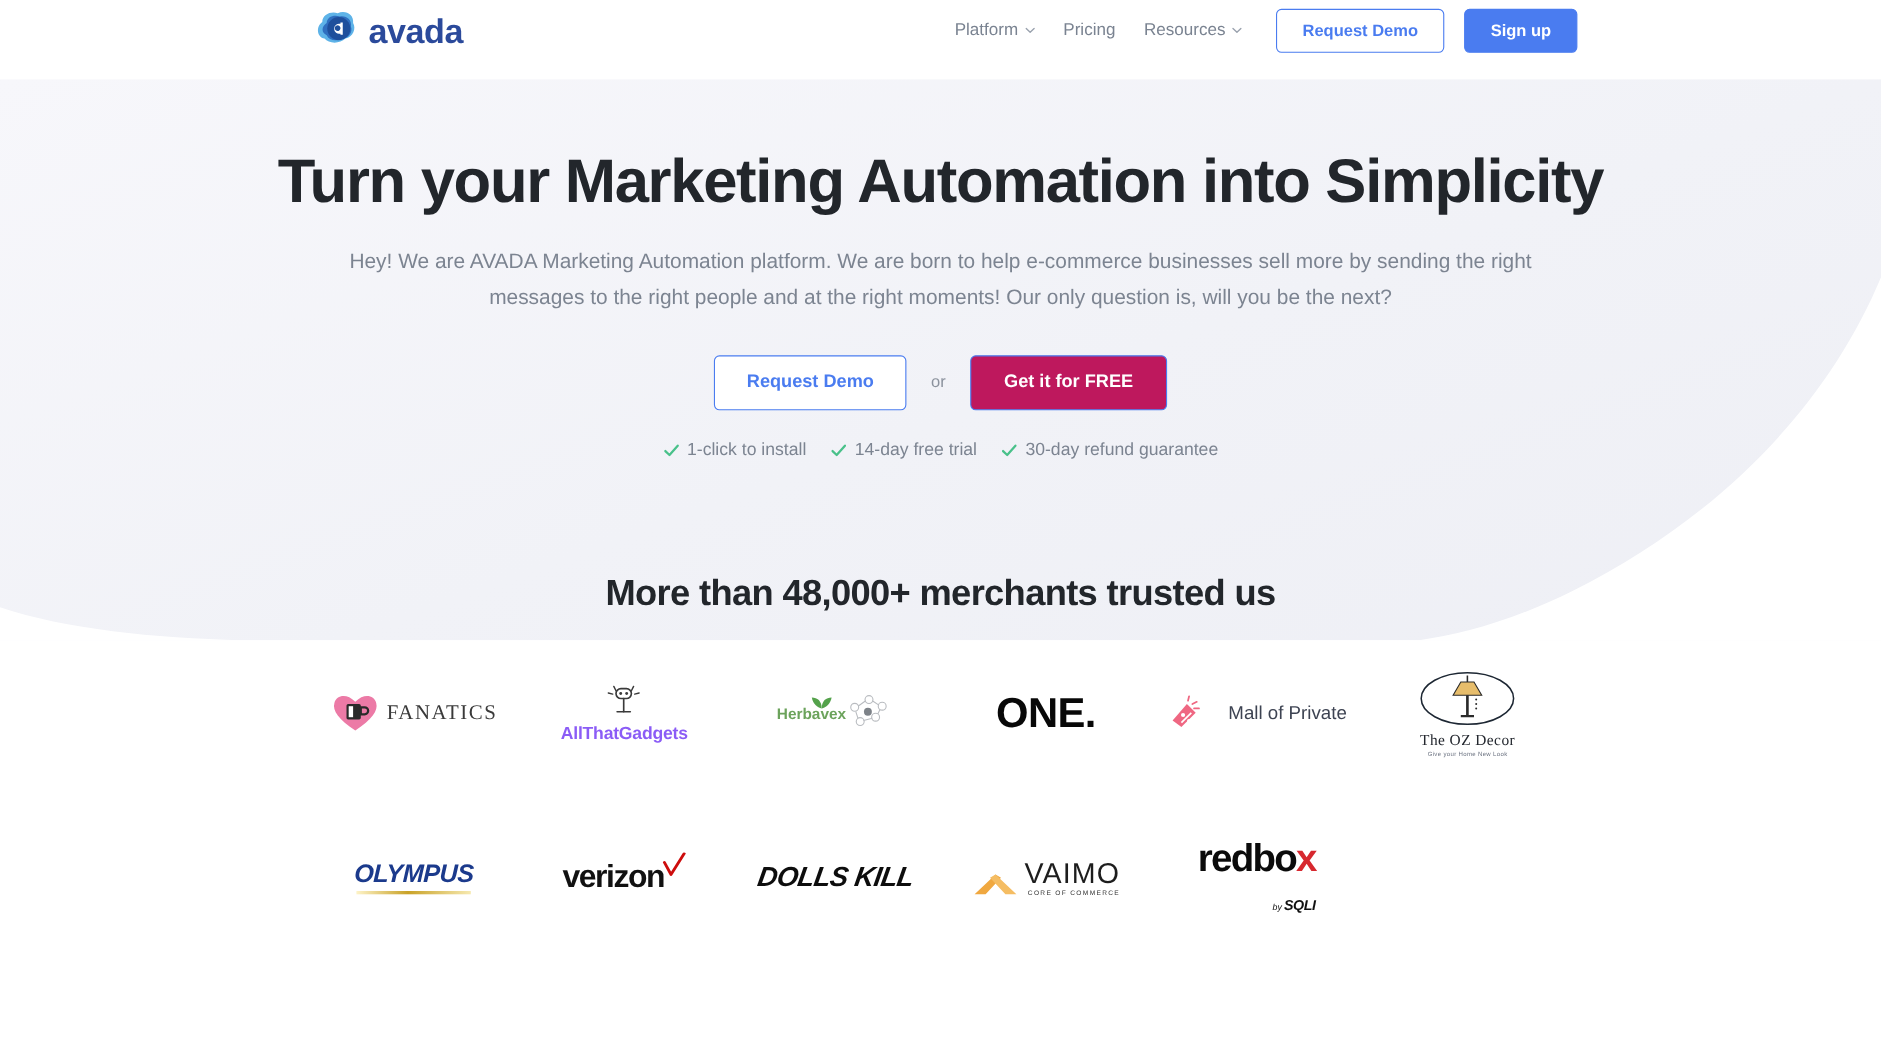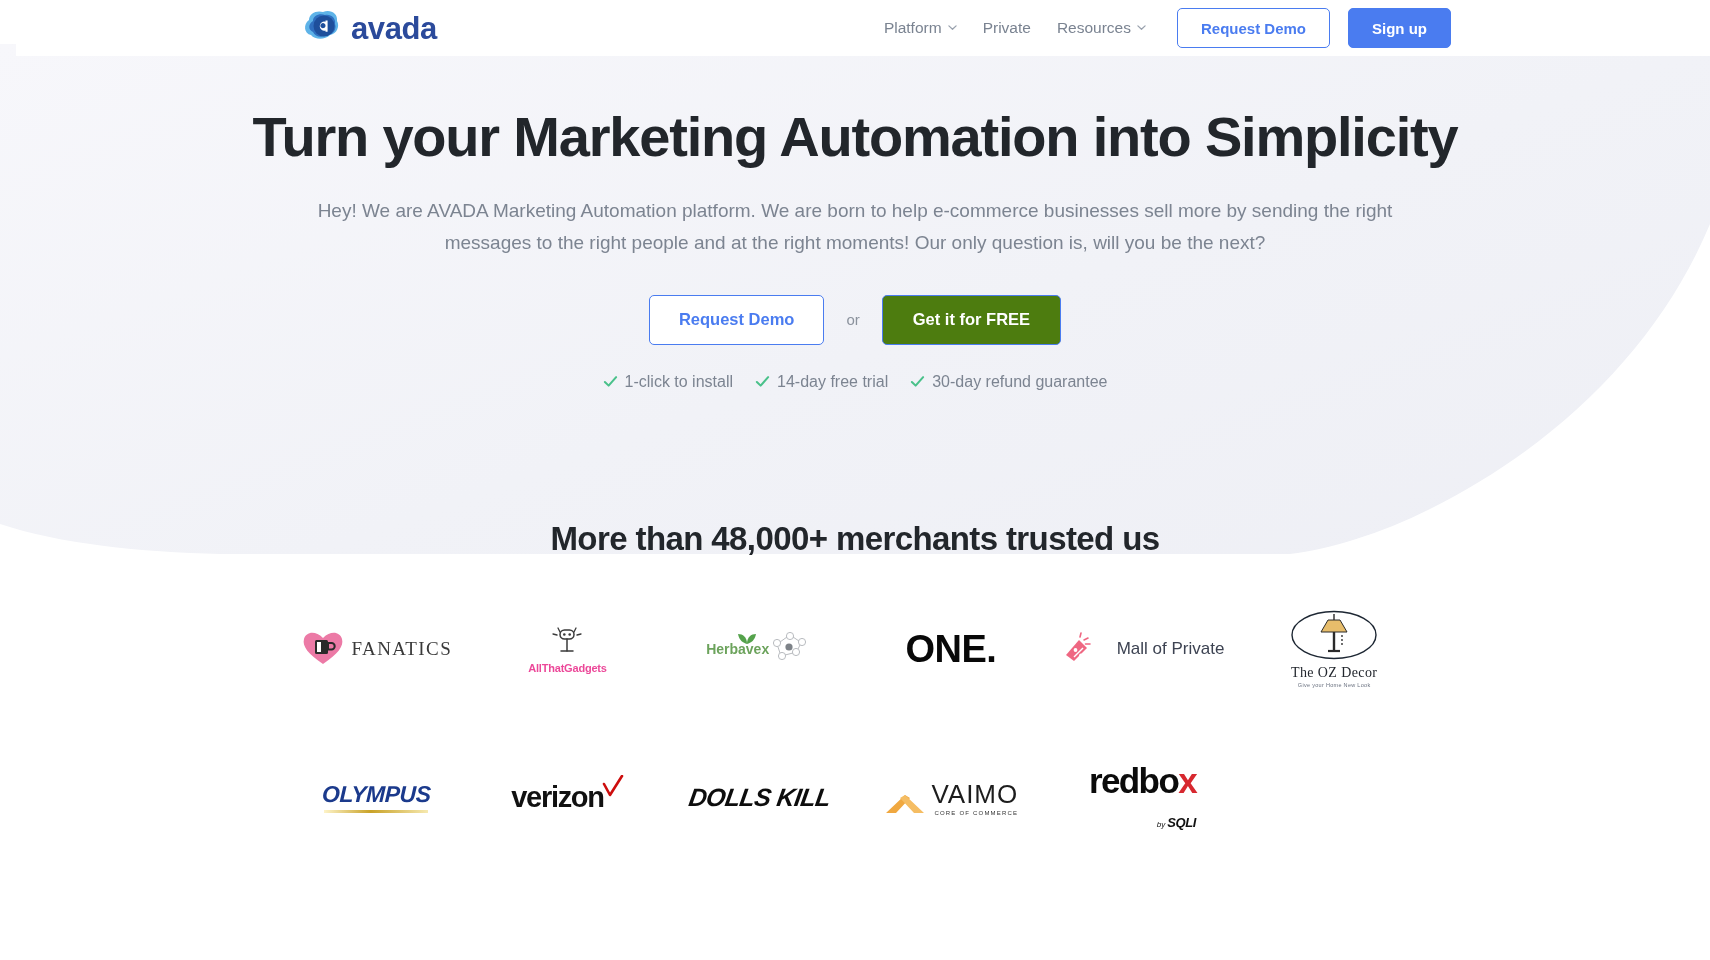--- a/index.html
+++ b/index.html
@@ -2,21 +2,21 @@
 <html><head>
 <meta charset="utf-8">
 <style>
   * { box-sizing: border-box; margin: 0; padding: 0; }
   html, body {
     width: 1710px; height: 960px;
     font-family: "Liberation Sans", sans-serif;
     background: #ffffff;
     overflow: hidden;
   }
-  #page { position: relative; width: 1710px; height: 932px; background: #fff; padding-left: 16px; }
+  #page { position: relative; width: 1710px; height: 932px; background: #fff; }
 
   
   .header {
     position: relative; z-index: 20;
     height: 56px; width: 100%;
     background: #ffffff;
     display: flex; align-items: center;
     padding: 0 0 0 0;
   }
   .brand {
@@ -50,21 +50,21 @@
     border: 1.6px solid #4a7cf0; color: #4a7cf0; background: #fff;
     height: 40px; padding: 0 23px; margin-left: 18px;
   }
   .btn-solid-sm {
     background: #4a7cf0; color: #fff; border: 1.6px solid #4a7cf0;
     height: 40px; padding: 0 23px; margin-left: 18px;
   }
 
   
   .hero {
-    position: absolute; top: 44px; left: 0; width: 1710px; height: 510px;
+    position: absolute; top: 72px; left: 0; width: 1710px; height: 510px;
     overflow: hidden; z-index: 1;
   }
   .hero-bg {
     position: absolute; inset: 0;
     background: linear-gradient(160deg, #f7f7fb 0%, #f1f2f7 55%, #eeeff5 100%);
   }
   .hero-mask { position: absolute; inset: 0; }
   .hero-content {
     position: relative; z-index: 3;
     width: 100%; text-align: center;
@@ -81,21 +81,21 @@
   .hero-cta {
     margin-top: 36px;
     display: flex; align-items: center; justify-content: center; gap: 0;
   }
   .btn-outline-lg {
     border: 1.6px solid #4a7cf0; color: #4a7cf0; background: #fff;
     height: 50px; padding: 0 29px; font-size: 16.5px;
   }
   .or-text { font-size: 15px; color: #8b929d; padding: 0 22px; }
   .btn-solid-lg {
-    background: #4d7c0f; color: #fff; border: 1.6px solid #4a7cf0;
+    background: #be185d; color: #fff; border: 1.6px solid #4a7cf0;
     height: 50px; padding: 0 30px; font-size: 16.5px;
   }
   .hero-feats {
     margin-top: 28px;
     display: flex; align-items: center; justify-content: center; gap: 22px;
   }
   .feat { display: flex; align-items: center; gap: 7px; }
   .feat-text { font-size: 16px; color: #7c8491; }
   .check svg { display: block; }
 
@@ -109,21 +109,21 @@
     margin: 56px auto 0; width: 1150px;
     display: grid; grid-template-columns: repeat(6, 1fr);
     row-gap: 78px; align-items: center; justify-items: center;
   }
   .logo-cell { height: 70px; display: flex; align-items: center; justify-content: center; }
 
   
   .lg-fanatics { display: flex; align-items: center; gap: 6px; }
   .lg-fanatics .txt { font-family: "Liberation Serif", serif; font-size: 19px; letter-spacing: 1.4px; color: #3a3a3a; }
   .lg-allthat { display: flex; flex-direction: column; align-items: center; gap: 1px; }
-  .lg-allthat .txt { font-size: 11px; font-weight: 700; color: #ec4899; letter-spacing: -0.2px; }
+  .lg-allthat .txt { font-size: 16px; font-weight: 700; color: #8b5cf6; letter-spacing: -0.2px; }
   .lg-herba { display: flex; align-items: center; }
   .lg-herba .txt { font-size: 14px; font-weight: 600; color: #6ca35c; }
   .lg-one { font-size: 38px; font-weight: 700; color: #080808; letter-spacing: -0.5px; }
   .lg-mall { display: flex; align-items: center; gap: 24px; }
   .lg-mall .txt { font-size: 17px; color: #3d4352; font-weight: 500; }
   .lg-oz { display: flex; flex-direction: column; align-items: center; }
   .lg-oz .txt { font-family: "Liberation Serif", serif; font-size: 14px; color: #23272e; letter-spacing: 0.4px; margin-top: 1px; }
   .lg-oz .sub { font-size: 5.5px; color: #6b7280; letter-spacing: 0.3px; margin-top: 1px; }
   .lg-olympus { display: flex; flex-direction: column; align-items: center; }
   .lg-olympus .txt { font-size: 23px; font-weight: 700; color: #1b3a8c; letter-spacing: -0.5px; font-style: italic; transform: skewX(-2deg); }
@@ -170,21 +170,21 @@
       <div class="nav-link">
         <span>Platform</span>
         <span class="caret">
           <svg width="9" height="9" viewBox="0 0 10 10">
               <path d="M1 3.2 L5 7 L9 3.2" fill="none" stroke="#9aa2ae" stroke-width="1.4" stroke-linecap="round" stroke-linejoin="round"></path>
             </svg>
         </span>
       </div>
 
       <div class="nav-link">
-        <span>Private</span>
+        <span>Pricing</span>
       </div>
 
       <div class="nav-link">
         <span>Resources</span>
         <span class="caret">
           <svg width="9" height="9" viewBox="0 0 10 10">
               <path d="M1 3.2 L5 7 L9 3.2" fill="none" stroke="#9aa2ae" stroke-width="1.4" stroke-linecap="round" stroke-linejoin="round"></path>
             </svg>
         </span>
       </div>

